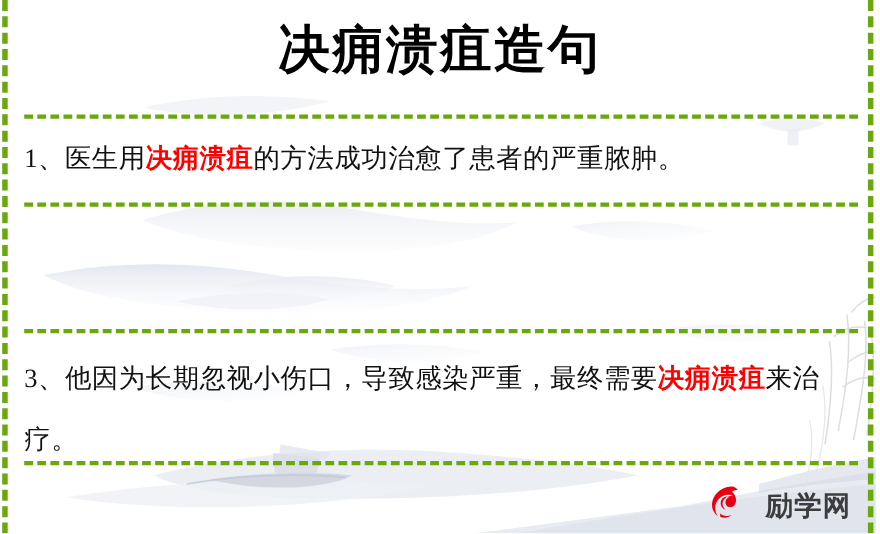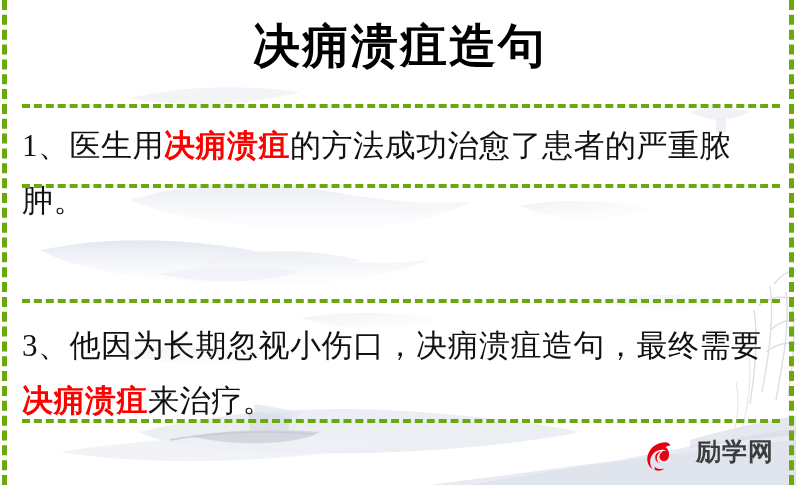--- a/index.html
+++ b/index.html
@@ -78,42 +78,42 @@
     white-space: nowrap;
   }
 
   
   .sentence {
     position: absolute;
     left: 22px;
     width: 756px;
     z-index: 2;
     font-family: "Liberation Serif", "DejaVu Serif", serif;
-    font-size: 31px;
+    font-size: 24px;
     line-height: 55px;
     color: #111111;
     letter-spacing: 0.5px;
   }
   .s1 { top: 118px; }
   .s2 { top: 203px; }
   .s3 { top: 318px; }
 
   .kw {
     color: #ff0000;
     font-weight: bold;
   }
 
   
   #logo {
     position: absolute;
     right: 22px;
     bottom: 12px;
     z-index: 4;
     display: flex;
-    align-items: flex-start;
+    align-items: flex-end;
     gap: 20px;
   }
   #logo-mark {
     width: 34px;
     height: 34px;
     flex: 0 0 auto;
   }
   #logo-text {
     font-family: "Liberation Serif", "DejaVu Serif", serif;
     font-weight: bold;
@@ -201,21 +201,21 @@
   <div class="sentence s1">
     <span>1、</span><span>医生用</span><span class="kw">决痈溃疽</span><span>的方法成功治愈了患者的严重脓肿。</span>
   </div>
 
   <div class="hrule hr-2"></div>
 
 
   <div class="hrule hr-3"></div>
 
   <div class="sentence s3">
-    <span>3、</span><span>他因为长期忽视小伤口，决痈溃疽造句，最终需要</span><span class="kw">决痈溃疽</span><span>来治疗。</span>
+    <span>3、</span><span>他因为长期忽视小伤口，导致感染严重，最终需要</span><span class="kw">决痈溃疽</span><span>来治疗。</span>
   </div>
 
   <div class="hrule hr-4"></div>
 
   <div id="logo">
     <svg id="logo-mark" viewBox="0 0 64 64" xmlns="http://www.w3.org/2000/svg">
       <path d="M44,6 C31,6 19,13 13,25 C7,37 10,50 20,57 C13,47 14,35 22,27 C29,20 40,18 47,23 C41,21 34,23 30,29 C26,35 28,43 34,46 C28,45 24,39 25,33 C26,26 33,22 39,24 C33,27 31,34 35,39 C39,43 46,42 49,37 C53,30 51,20 44,15 C47,13 50,12 54,12 C51,8 48,6 44,6 Z" fill="#e60012"></path>
       <path d="M24,58 C30,61 38,60 43,55 C36,58 28,57 24,52 Z" fill="#e60012"></path>
     </svg>
     <span id="logo-text">励学网</span>

